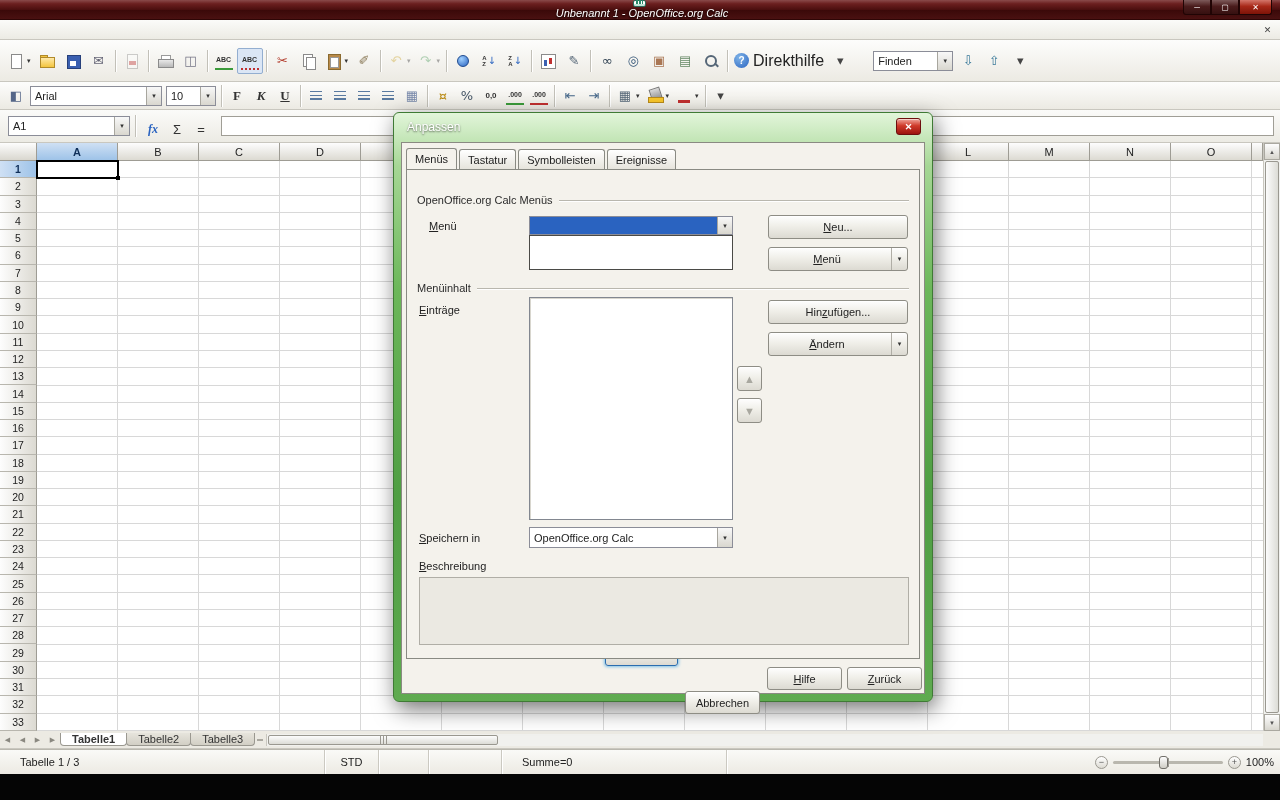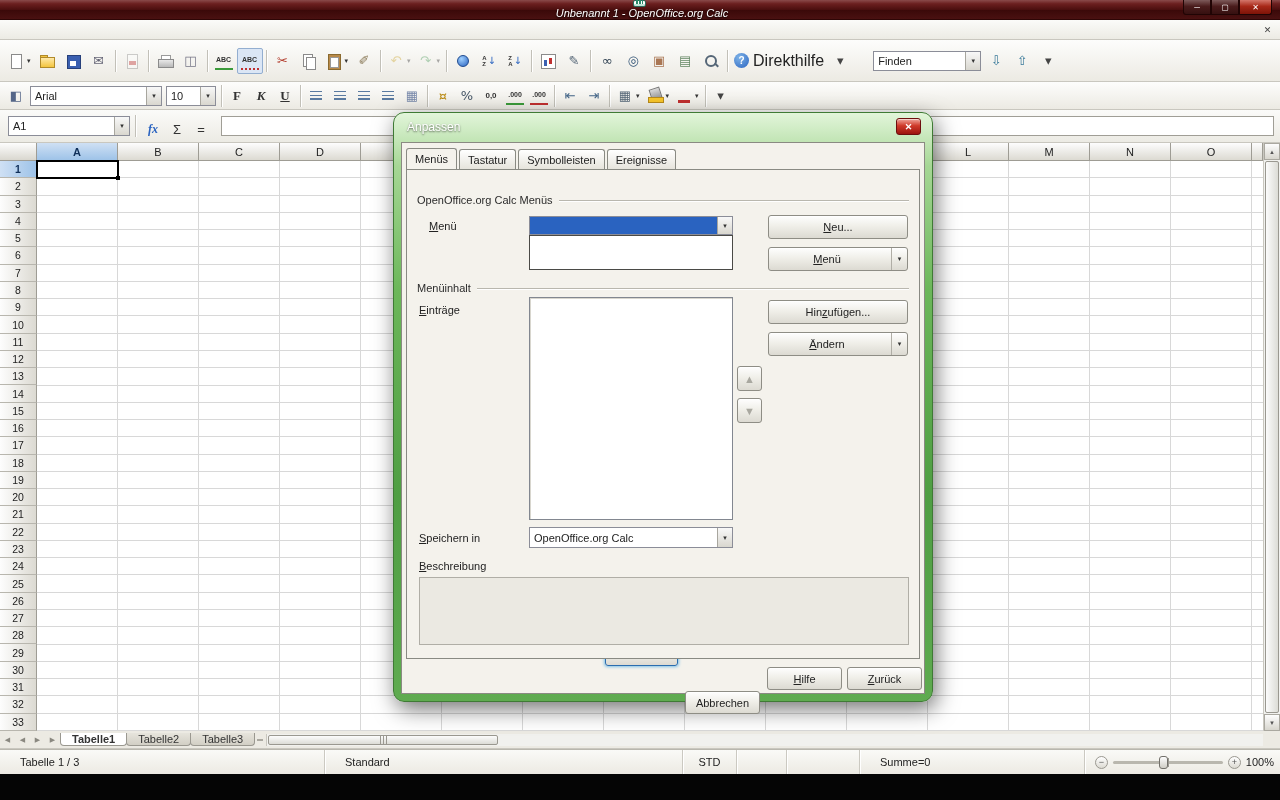--- a/index.html
+++ b/index.html
@@ -148,21 +148,21 @@
   .sfield{ height:100%; display:flex; align-items:center; padding:0 20px; border-right:1px solid #cbc9c1; box-shadow:1px 0 0 #fff; }
   .zoomwrap{ flex:1; height:100%; display:flex; align-items:center; justify-content:flex-end; padding-right:6px; gap:5px; }
   .zbtn{ width:13px; height:13px; border:1px solid #9a9890; border-radius:7px; background:linear-gradient(#fff,#dcdad2);
     display:flex; align-items:center; justify-content:center; font-size:9px; color:#555; line-height:1; }
   .ztrack{ position:relative; width:110px; height:3px; background:#b9b7ae; border-radius:2px; }
   .ztrack::after{ content:""; position:absolute; left:50%; top:-3px; width:1px; height:9px; background:#9a9890; }
   .zthumb{ position:absolute; left:46px; top:-5px; width:9px; height:13px; border:1px solid #72706a; border-radius:3px; background:linear-gradient(#fdfdfd,#cfcdc5); }
   .bottomstrip{ position:absolute; left:0; top:774px; width:1280px; height:26px; background:#050505; }
 
   
-  .dialog{ position:absolute; left:393px; top:112px; width:540px; height:590px; border-radius:11px;
+  .dialog{ position:absolute; left:393px; top:112px; width:540px; height:590px; border-radius:6px;
     border:1px solid #3f7a35; box-shadow:3px 7px 22px rgba(0,0,0,.55);
     background:linear-gradient(180deg,#e2f5da 0%,#a6d795 9%,#6cb75a 30%,#4f9e43 65%,#5fab50 100%); }
   .dlg-title{ position:absolute; left:13px; top:7px; color:#fff; font-size:12px; text-shadow:0 1px 2px rgba(0,0,0,.6); }
   .dlg-close{ position:absolute; top:5px; right:11px; width:25px; height:17px; border:1px solid #6d0e0e; border-radius:3px;
     background:linear-gradient(#f0a89e,#cf3a2a 45%,#9c1410); color:#fff; font-size:9px; font-weight:bold;
     display:flex; align-items:center; justify-content:center; box-shadow:inset 0 1px 0 rgba(255,255,255,.5); }
   .dlg-inner{ position:absolute; left:7px; right:7px; top:29px; bottom:7px; background:#f4f2ec; border:1px solid #8a8a82; }
   .dlg-tabs{ position:absolute; left:4px; top:6px; display:flex; z-index:2; }
   .dlg-tab{ height:20px; padding:0 8px; margin-right:2px; display:flex; align-items:center; font-size:11px; color:#222;
     background:linear-gradient(#ffffff,#e6e4dc); border:1px solid #898a83; border-bottom:none; border-radius:3px 3px 0 0; }
@@ -298,21 +298,21 @@
       </div>
       <span class="tb-sep"></span>
       <div class="tb-btn">
         <span class="mi mi-help">?</span>
         <span class="tb-label">Direkthilfe</span>
       </div>
       <div class="tb-btn">
         <span class="mi mi-glyph" style="color: rgb(68, 68, 68);">▾</span>
       </div>
       <span class="tb-space" style="width: 18px;"></span>
-      <div class="combo tb-combo" style="width: 108px;">
+      <div class="combo tb-combo" style="width: 80px;">
         <span class="val">Finden</span>
         <span class="cbtn">▾</span>
       </div>
       <div class="tb-btn">
         <span class="mi mi-glyph" style="color: rgb(58, 122, 154);">⇩</span>
       </div>
       <div class="tb-btn">
         <span class="mi mi-glyph" style="color: rgb(58, 122, 154);">⇧</span>
       </div>
       <div class="tb-btn">
@@ -495,21 +495,20 @@
           <i></i>
           <i></i>
           <i></i>
         </div>
     </div>
     <span class="tab-corner"></span>
   </div>
 
   <div class="statusbar">
     <div class="sfield" style="width:325px">Tabelle 1 / 3</div>
-    <div class="sfield" style="width:358px">Standard</div>
     <div class="sfield" style="width:54px;justify-content:center">STD</div>
     <div class="sfield" style="width:50px"></div>
     <div class="sfield" style="width:73px"></div>
     <div class="sfield" style="width:225px">Summe=0</div>
     <div class="zoomwrap">
       <span class="zbtn">−</span>
       <span class="ztrack">
           <span class="zthumb"></span>
         </span>
       <span class="zbtn">+</span>

